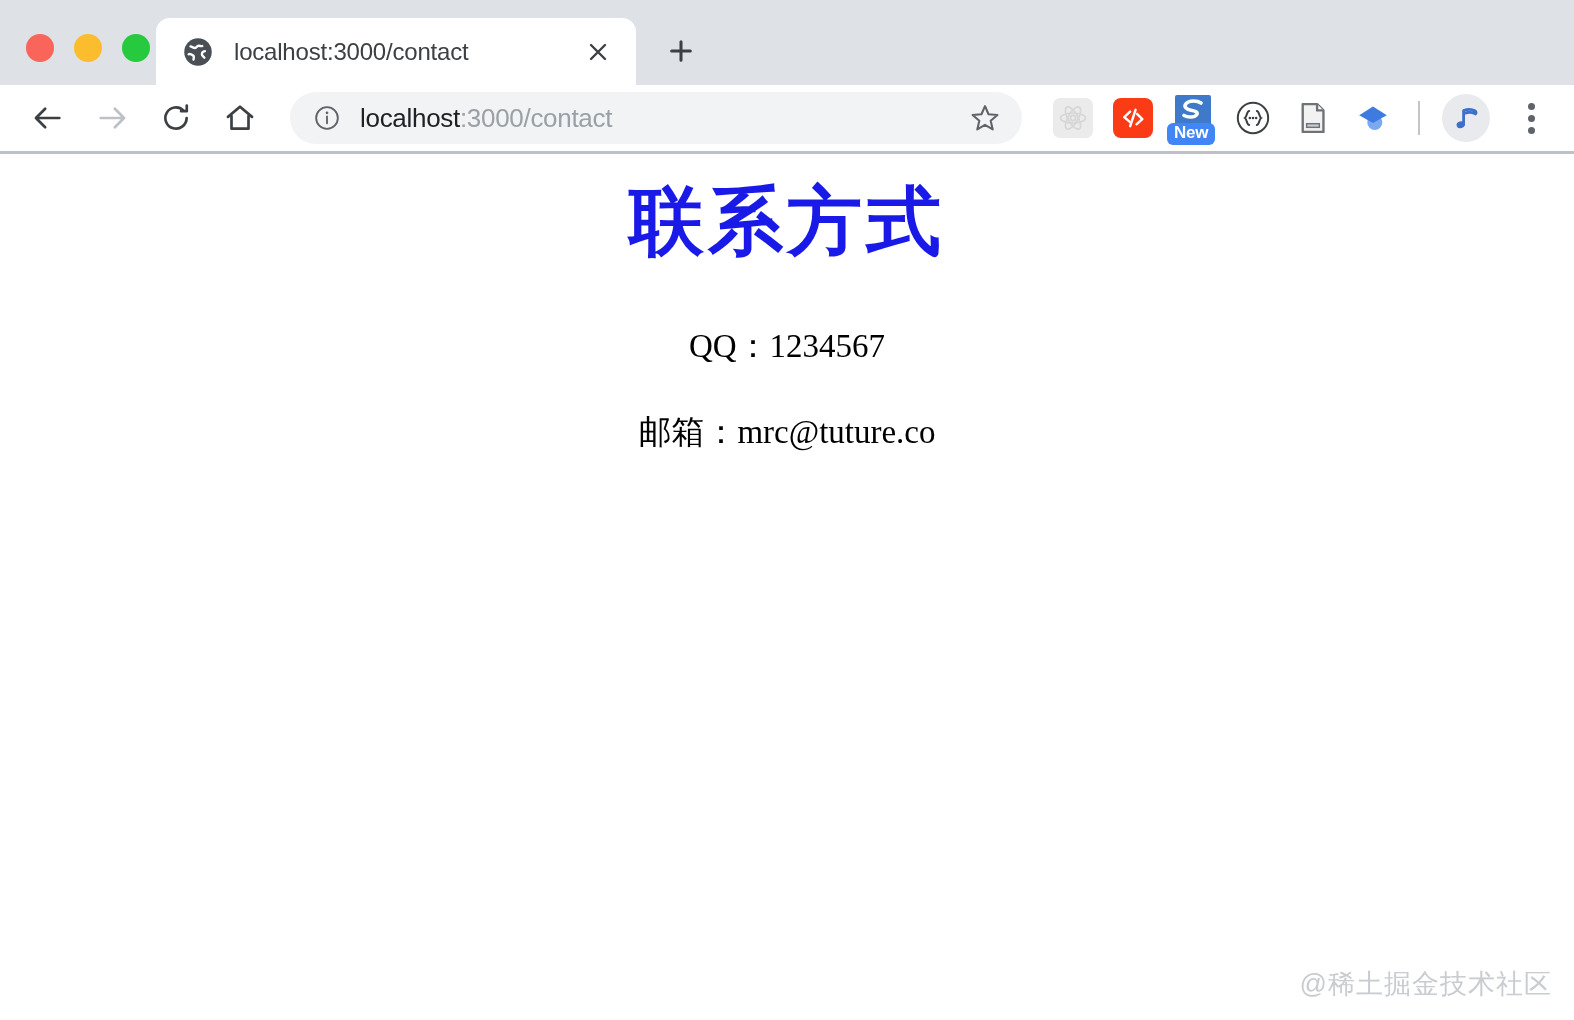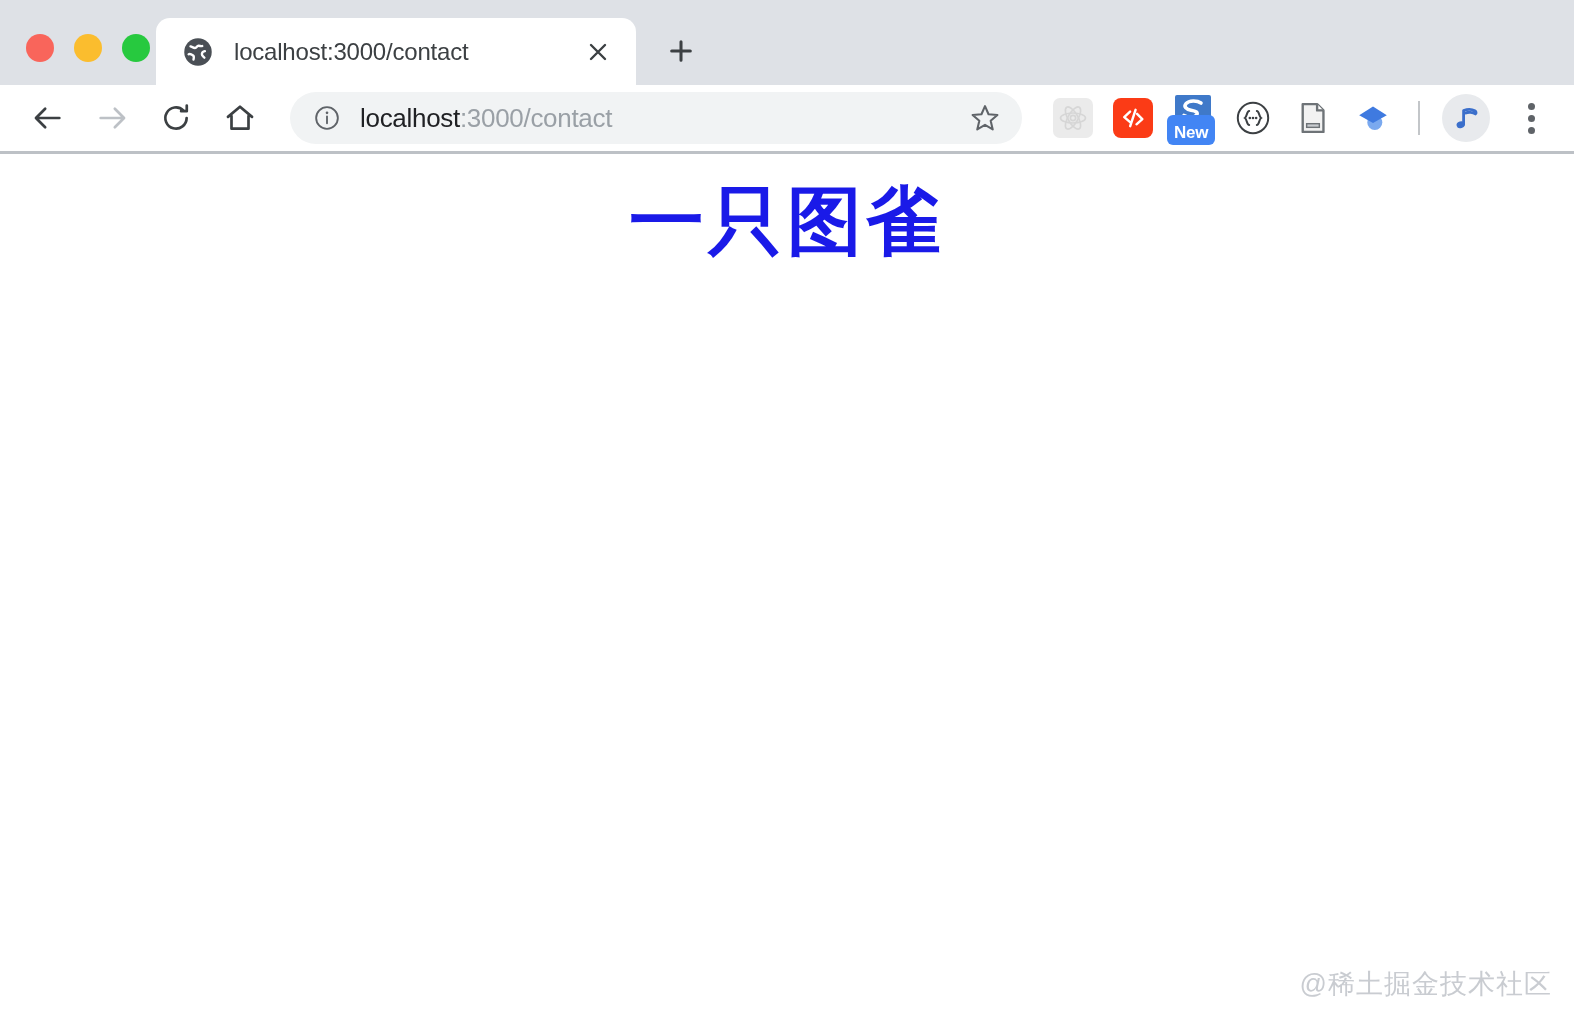--- a/index.html
+++ b/index.html
@@ -219,21 +219,21 @@
   }
   .ext-new-badge {
     position: absolute;
     bottom: -4px;
     left: -3px;
     background: #4285f4;
     color: #ffffff;
     font-size: 17px;
     font-weight: bold;
     border-radius: 6px;
-    padding: 8px 7px 2px 7px;
+    padding: 0 7px 2px 7px;
     line-height: 1.15;
     letter-spacing: -0.2px;
   }
 
   .ext-divider {
     width: 2px;
     height: 34px;
     background: #c3c6c9;
     margin-left: 22px;
     margin-right: 8px;
@@ -464,19 +464,21 @@
 
     <div class="menu-dots">
       <span></span>
         <span></span>
         <span></span>
     </div>
   </div>
 
   <div class="page-content">
 
-    <h1 class="page-title">一只图雀</h1>
-
+    <h1 class="page-title">联系方式</h1>
+
+    <p class="contact-line line-1">QQ：1234567</p>
+    <p class="contact-line line-3">邮箱：mrc@tuture.co</p>
 
     <div class="watermark">@稀土掘金技术社区</div>
   </div>
 
 </div>
 
 </body></html>

